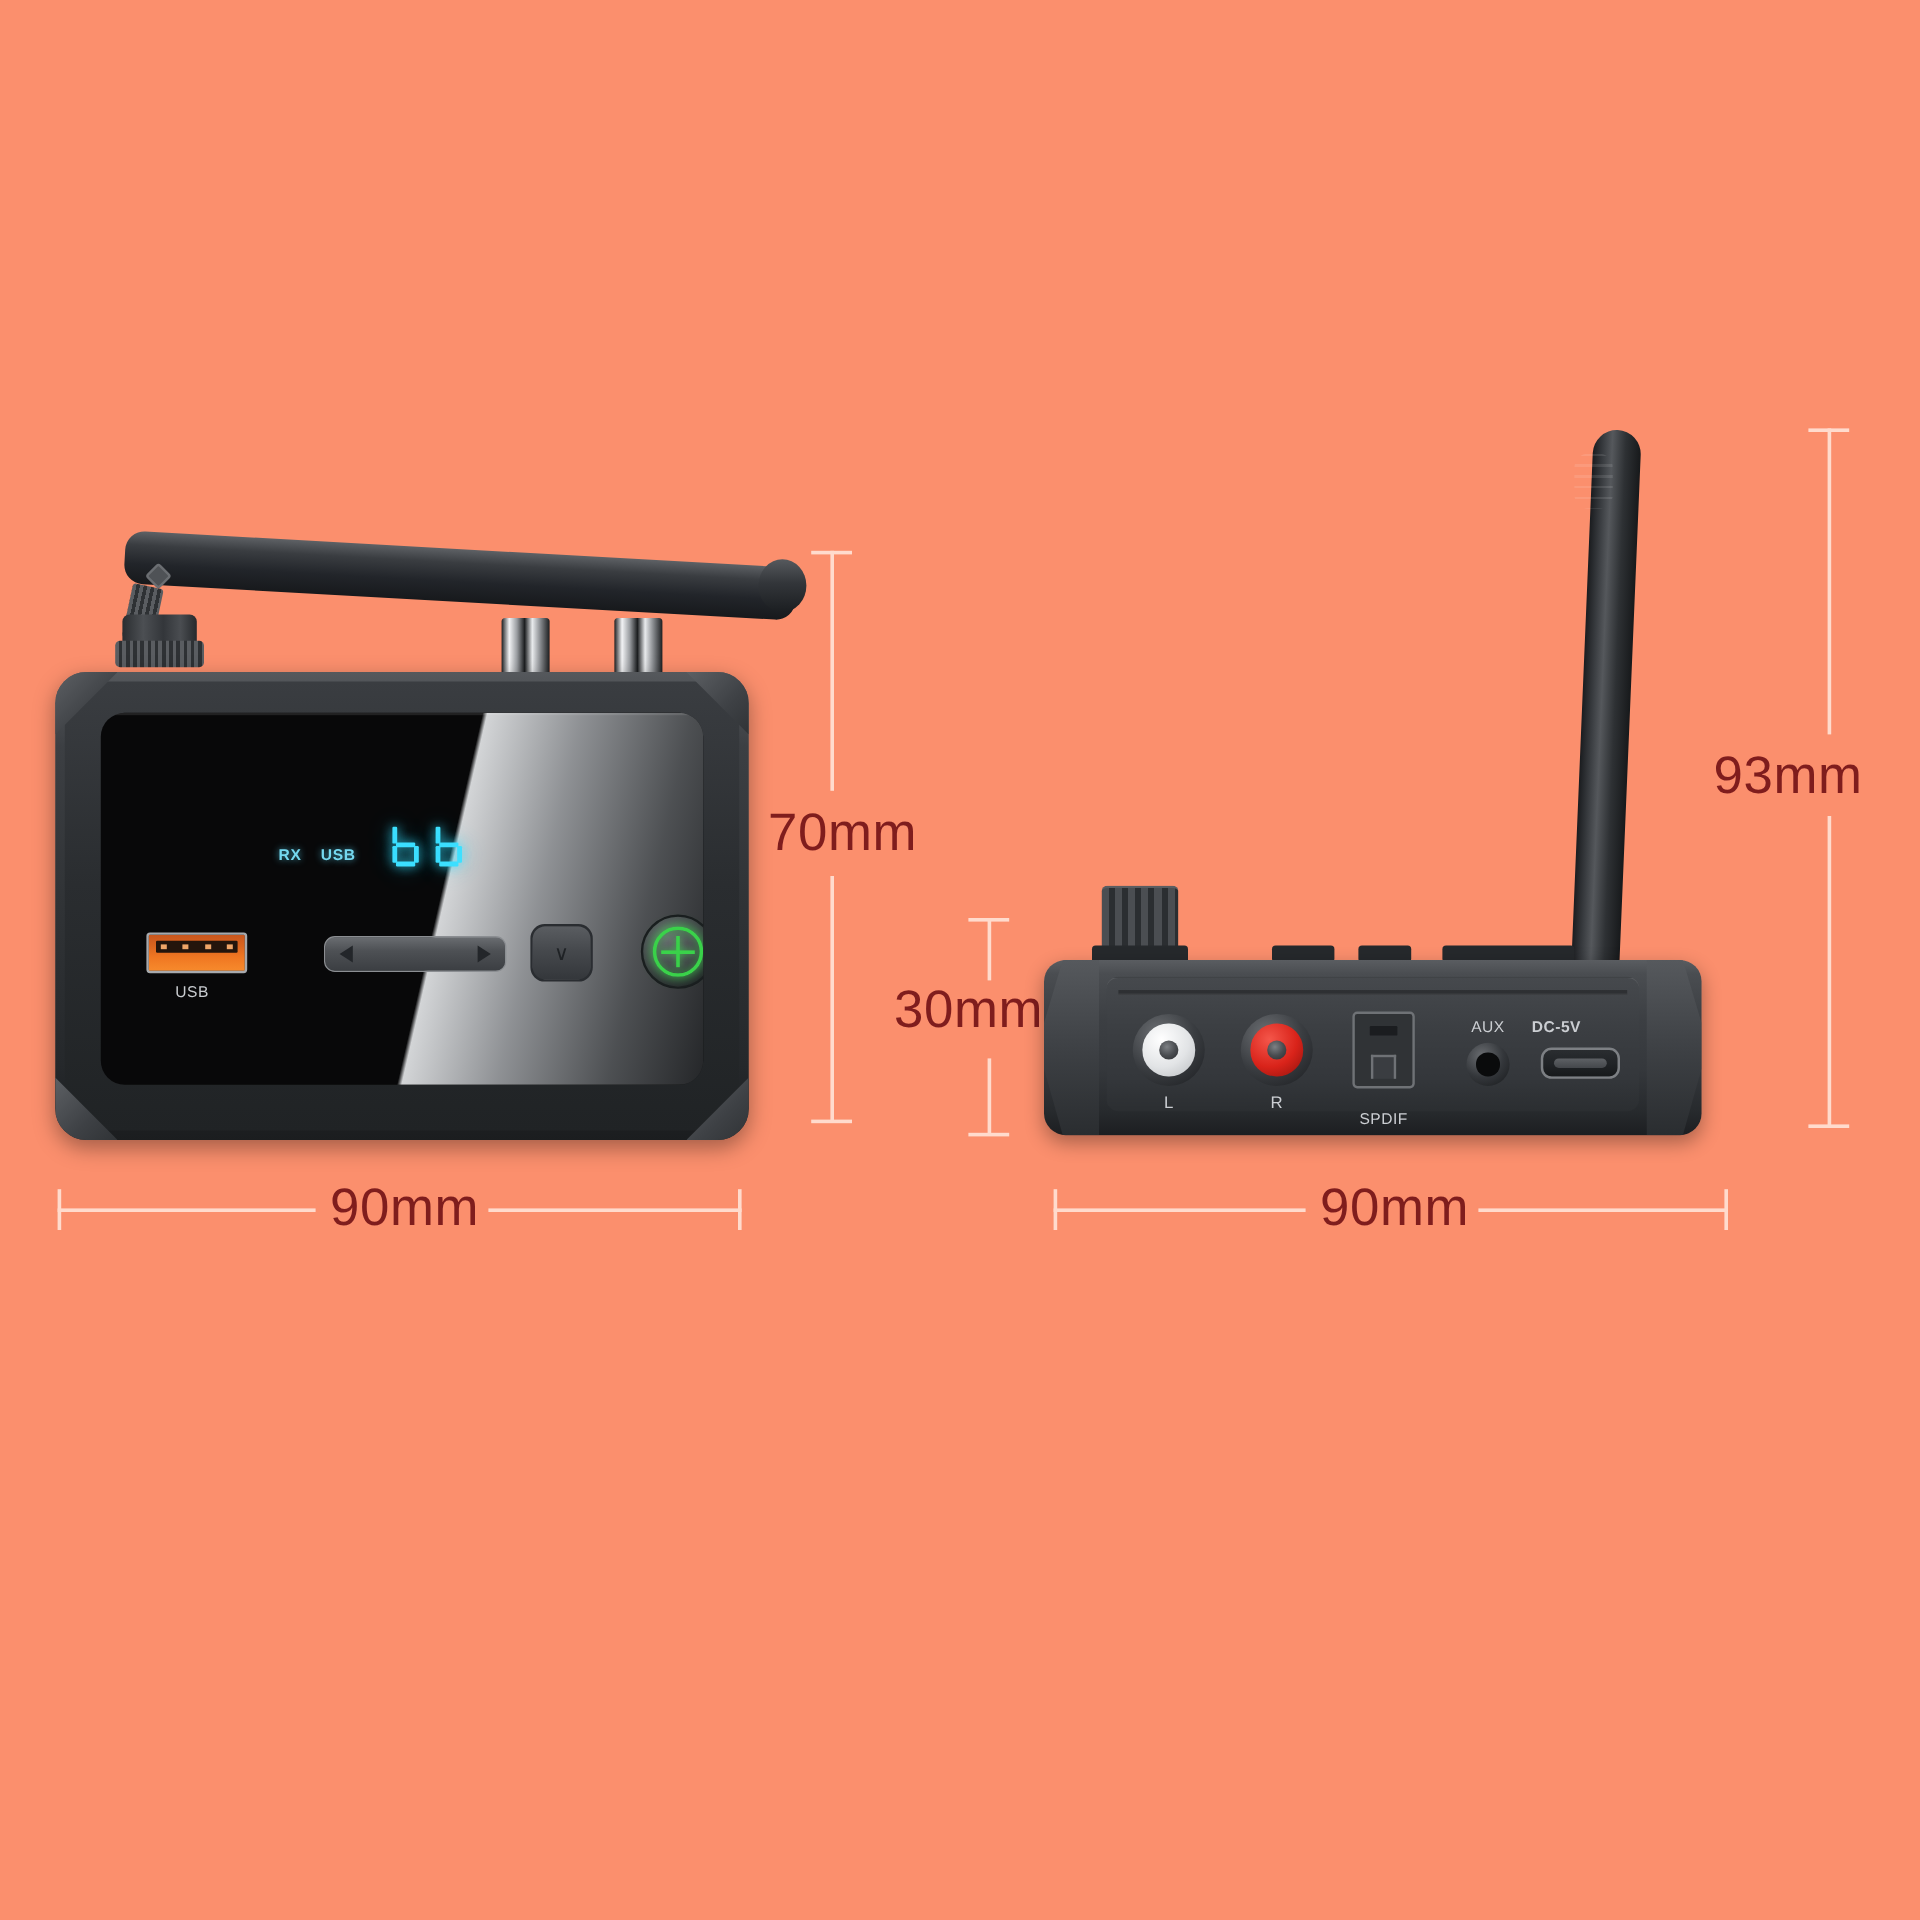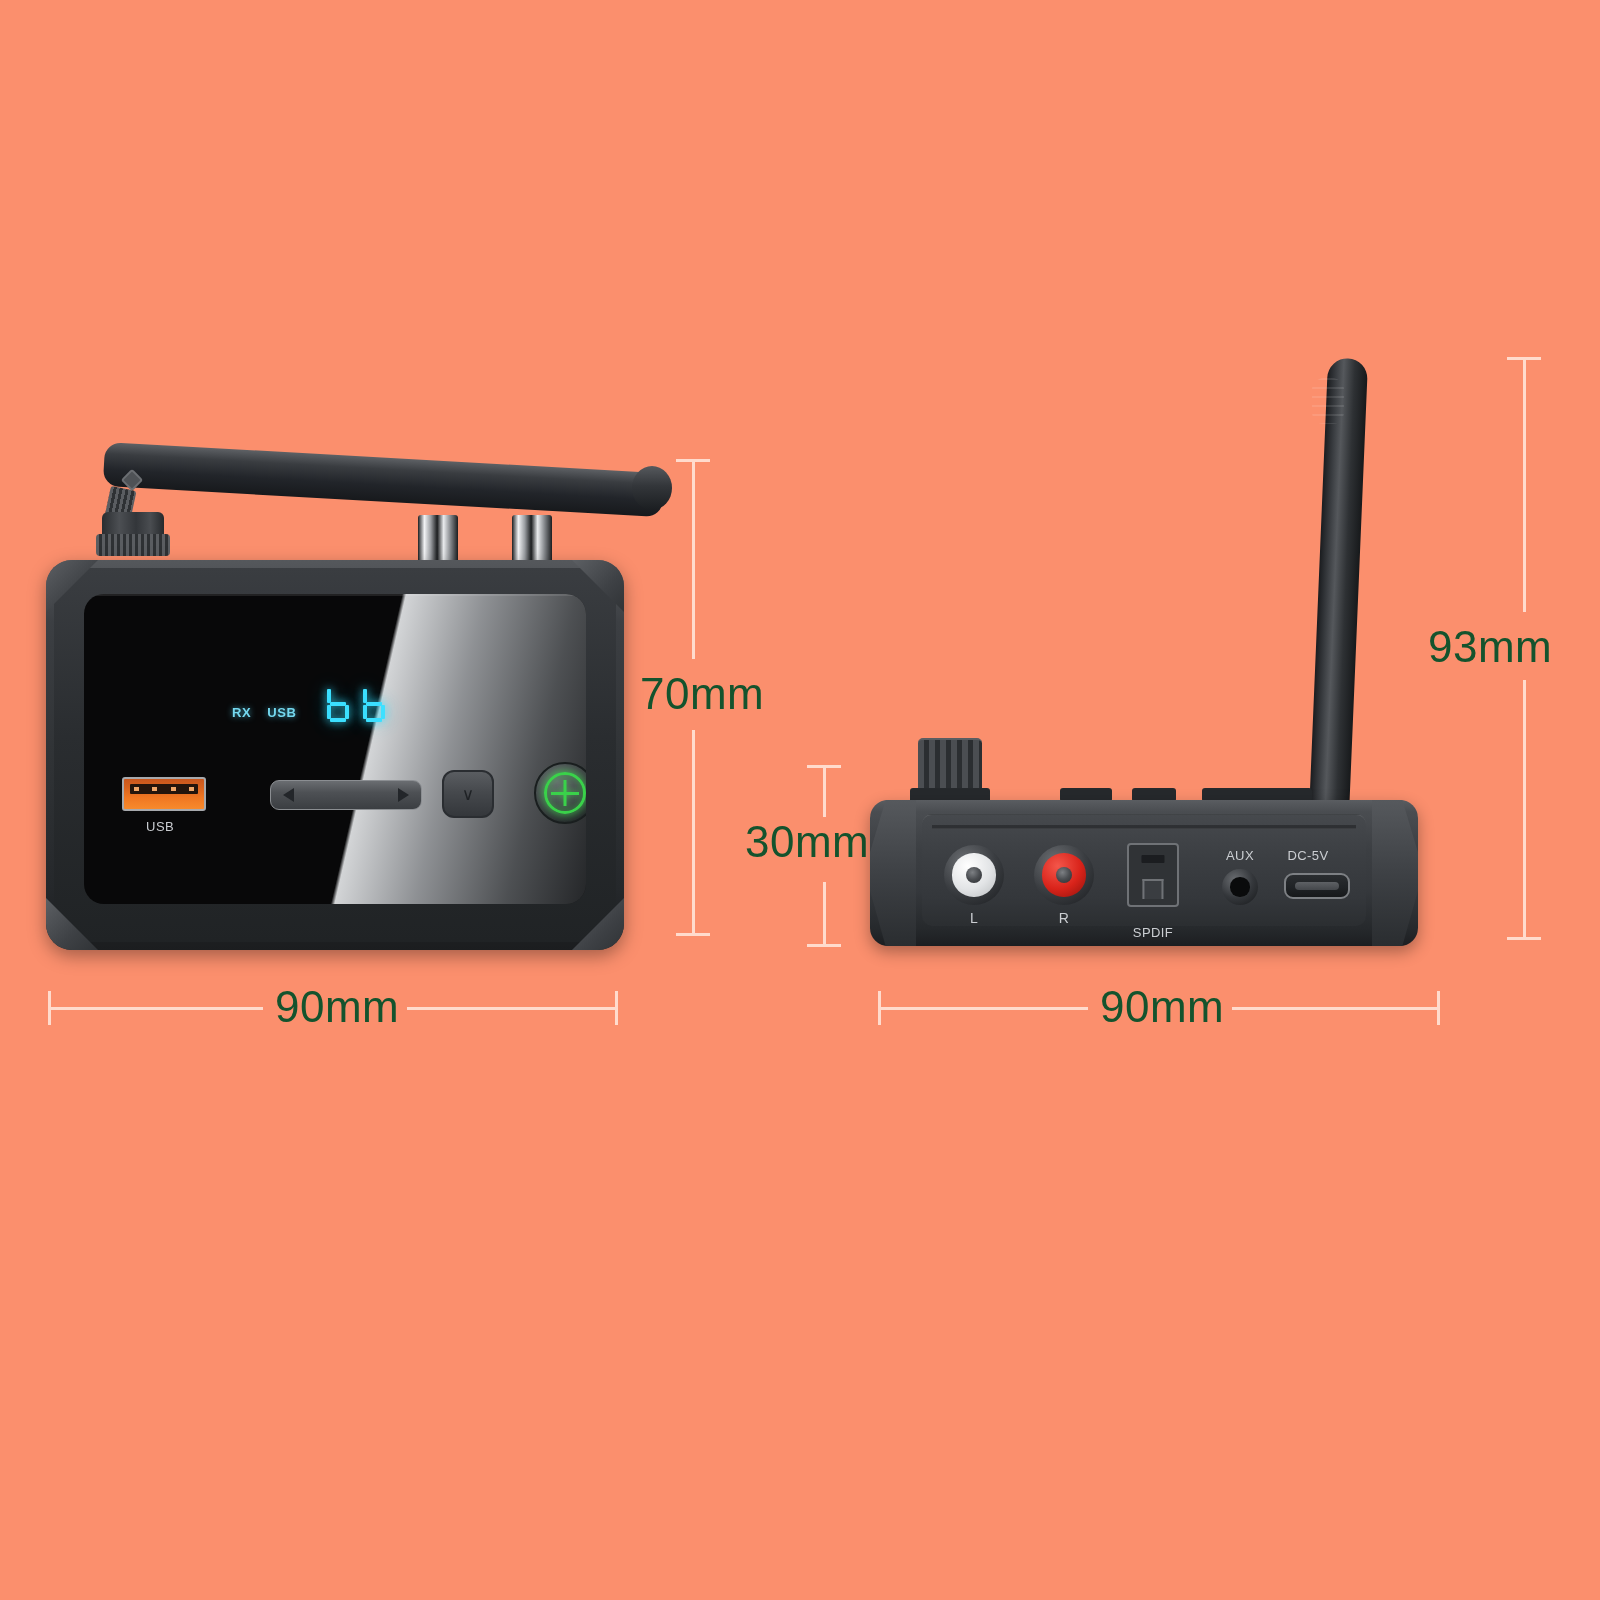--- a/index.html
+++ b/index.html
@@ -13,21 +13,21 @@
     width: 1600px;
     height: 1600px;
     background: #fb8f6d;
     overflow: hidden;
     font-family: "Liberation Sans", sans-serif;
   }
 
   
   .dim-label {
     position: absolute;
-    color: #14532d;
+    color: #7f1d1d;
     font-family: "Liberation Sans", sans-serif;
     font-size: 44px;
     font-weight: 400;
     letter-spacing: 0.5px;
     white-space: nowrap;
     line-height: 1;
   }
   .dim-line-v {
     position: absolute;
     width: 3px;
@@ -574,21 +574,21 @@
         <div class="rear-caption small" style="left:193px; top:111px; width:76px;">SPDIF</div>
 
         <div class="aux-jack" style="left:300px; top:54px; width:36px; height:36px;">
           <div class="hole"></div>
         </div>
         <div class="rear-caption small" style="left:293px; top:34px; width:50px;">AUX</div>
 
         <div class="usb-c" style="left:362px; top:58px; width:66px; height:26px;">
           <div class="bar"></div>
         </div>
-        <div class="rear-caption small" style="left:348px; top:34px; width:76px;">DC-5V</div>
+        <div class="rear-caption small" style="left:337px; top:34px; width:76px;font-weight:bold;">DC-5V</div>
 
       </div>
     </div>
   </div>
 
   <div>
     <div class="dim-tick-h" style="left:1507px; top:357px;"></div>
     <div class="dim-line-v" style="left:1523px; top:357px; height:255px;"></div>
     <div class="dim-label" style="left:1428px; top:625px;">93mm</div>
     <div class="dim-line-v" style="left:1523px; top:680px; height:259px;"></div>

